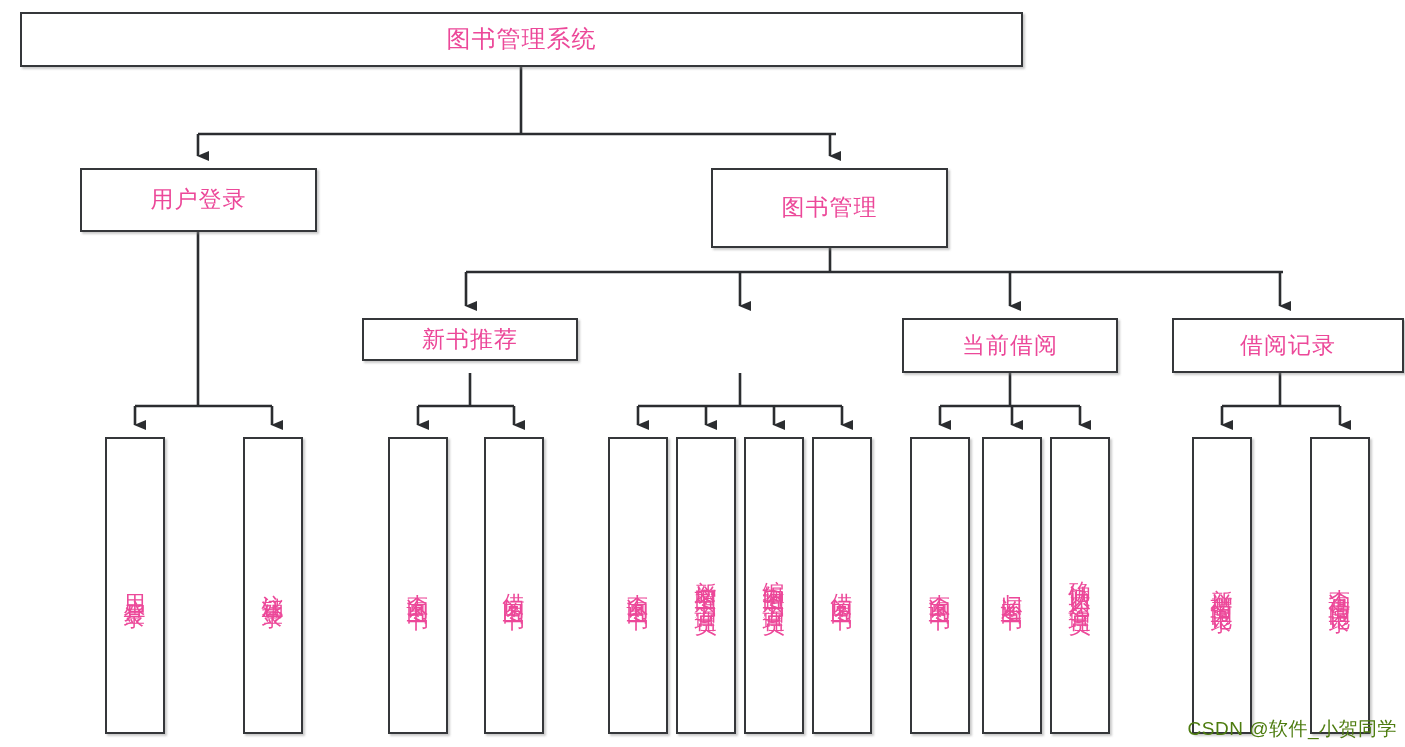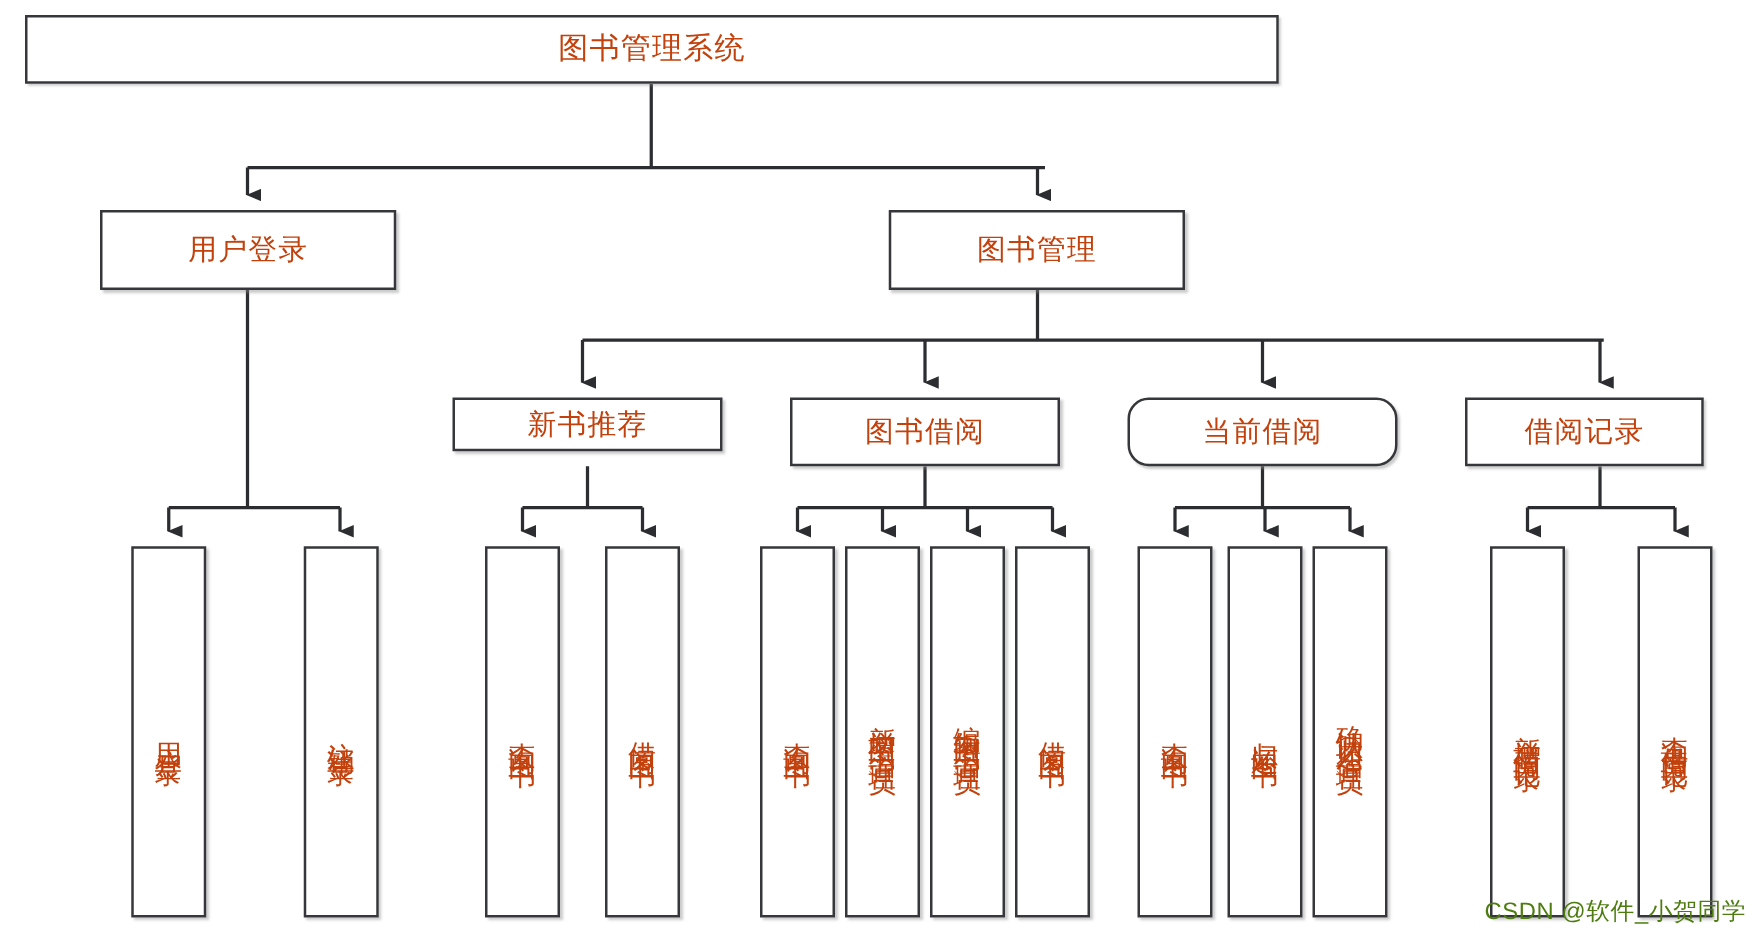--- a/index.html
+++ b/index.html
@@ -12,21 +12,21 @@
   #stage{position:relative;width:1405px;height:747px;}
   #edges{position:absolute;left:0;top:0;width:1405px;height:747px;}
 
   .node{
     position:absolute;
     box-sizing:border-box;
     background:#ffffff;
     border:2.5px solid #35373a;
     box-shadow:2px 2px 2px rgba(140,140,140,.45);
     display:flex;align-items:center;justify-content:center;
-    color:#c2410c;
+    color:#ec4899;
   }
   .node.h{
     font-size:23px;
     letter-spacing:1px;
     line-height:1.1;
   }
   .node.root{font-size:24px;}
   .node.v{
     font-size:22px;
     writing-mode:vertical-rl;
@@ -106,34 +106,31 @@
     </g>
   </svg>
 
   <div class="node h root" style="left:20px;top:12px;width:1003px;height:55px;">
     <span>图书管理系统</span>
   </div>
 
   <div class="node h" style="left:80px;top:168px;width:237px;height:64px;">
     <span>用户登录</span>
   </div>
-  <div class="node h" style="left:711px;top:168px;width:237px;height:64px;">
+  <div class="node h" style="left:711px;top:168px;width:237px;height:80px;">
     <span>图书管理</span>
   </div>
 
   <div class="node h" style="left:362px;top:318px;width:216px;height:43px;">
     <span>新书推荐</span>
   </div>
-  <div class="node h" style="left:632px;top:318px;width:216px;height:55px;">
-    <span>图书借阅</span>
-  </div>
-  <div class="node h" style="left:902px;top:318px;width:216px;height:55px;border-radius:17px;">
+  <div class="node h" style="left:902px;top:318px;width:216px;height:55px;">
     <span>当前借阅</span>
   </div>
-  <div class="node h" style="left:1172px;top:318px;width:191px;height:55px;">
+  <div class="node h" style="left:1172px;top:318px;width:232px;height:55px;">
     <span>借阅记录</span>
   </div>
 
   <div class="node v" style="left:105px;top:437px;width:60px;height:297px;">
     <span class="vtxt">用户登录</span>
   </div>
   <div class="node v" style="left:243px;top:437px;width:60px;height:297px;">
     <span class="vtxt">注销登录</span>
   </div>
 

